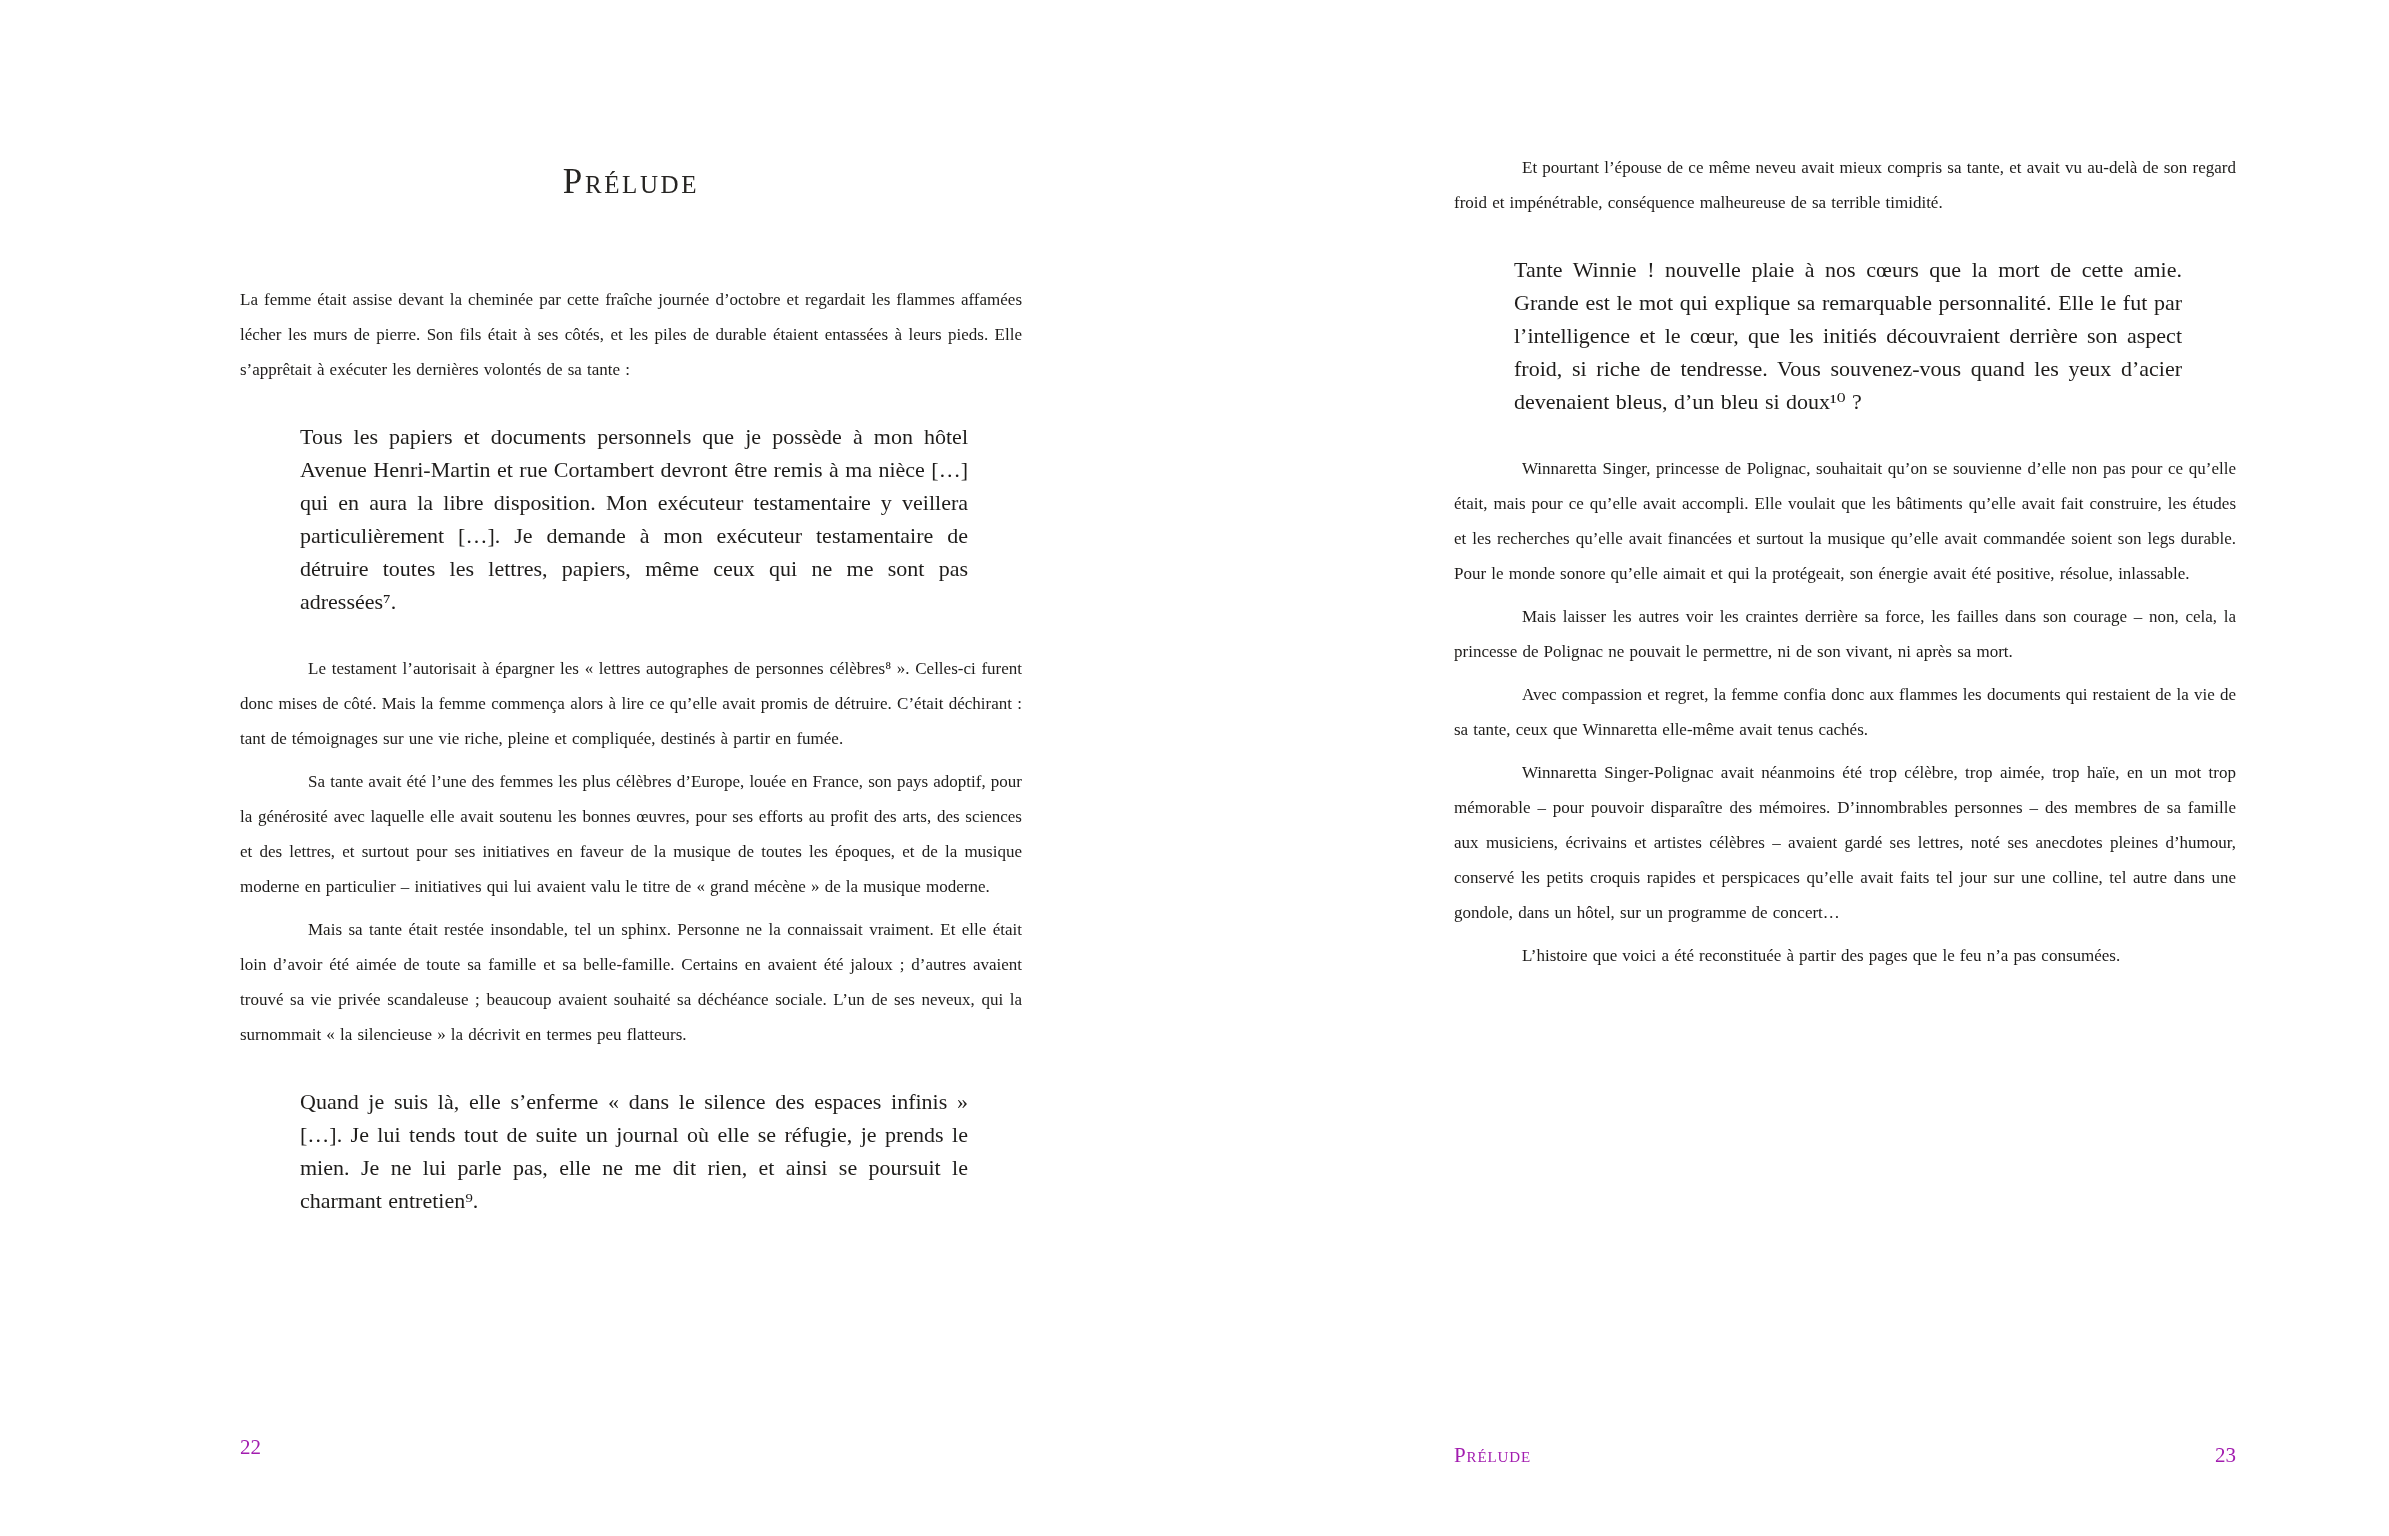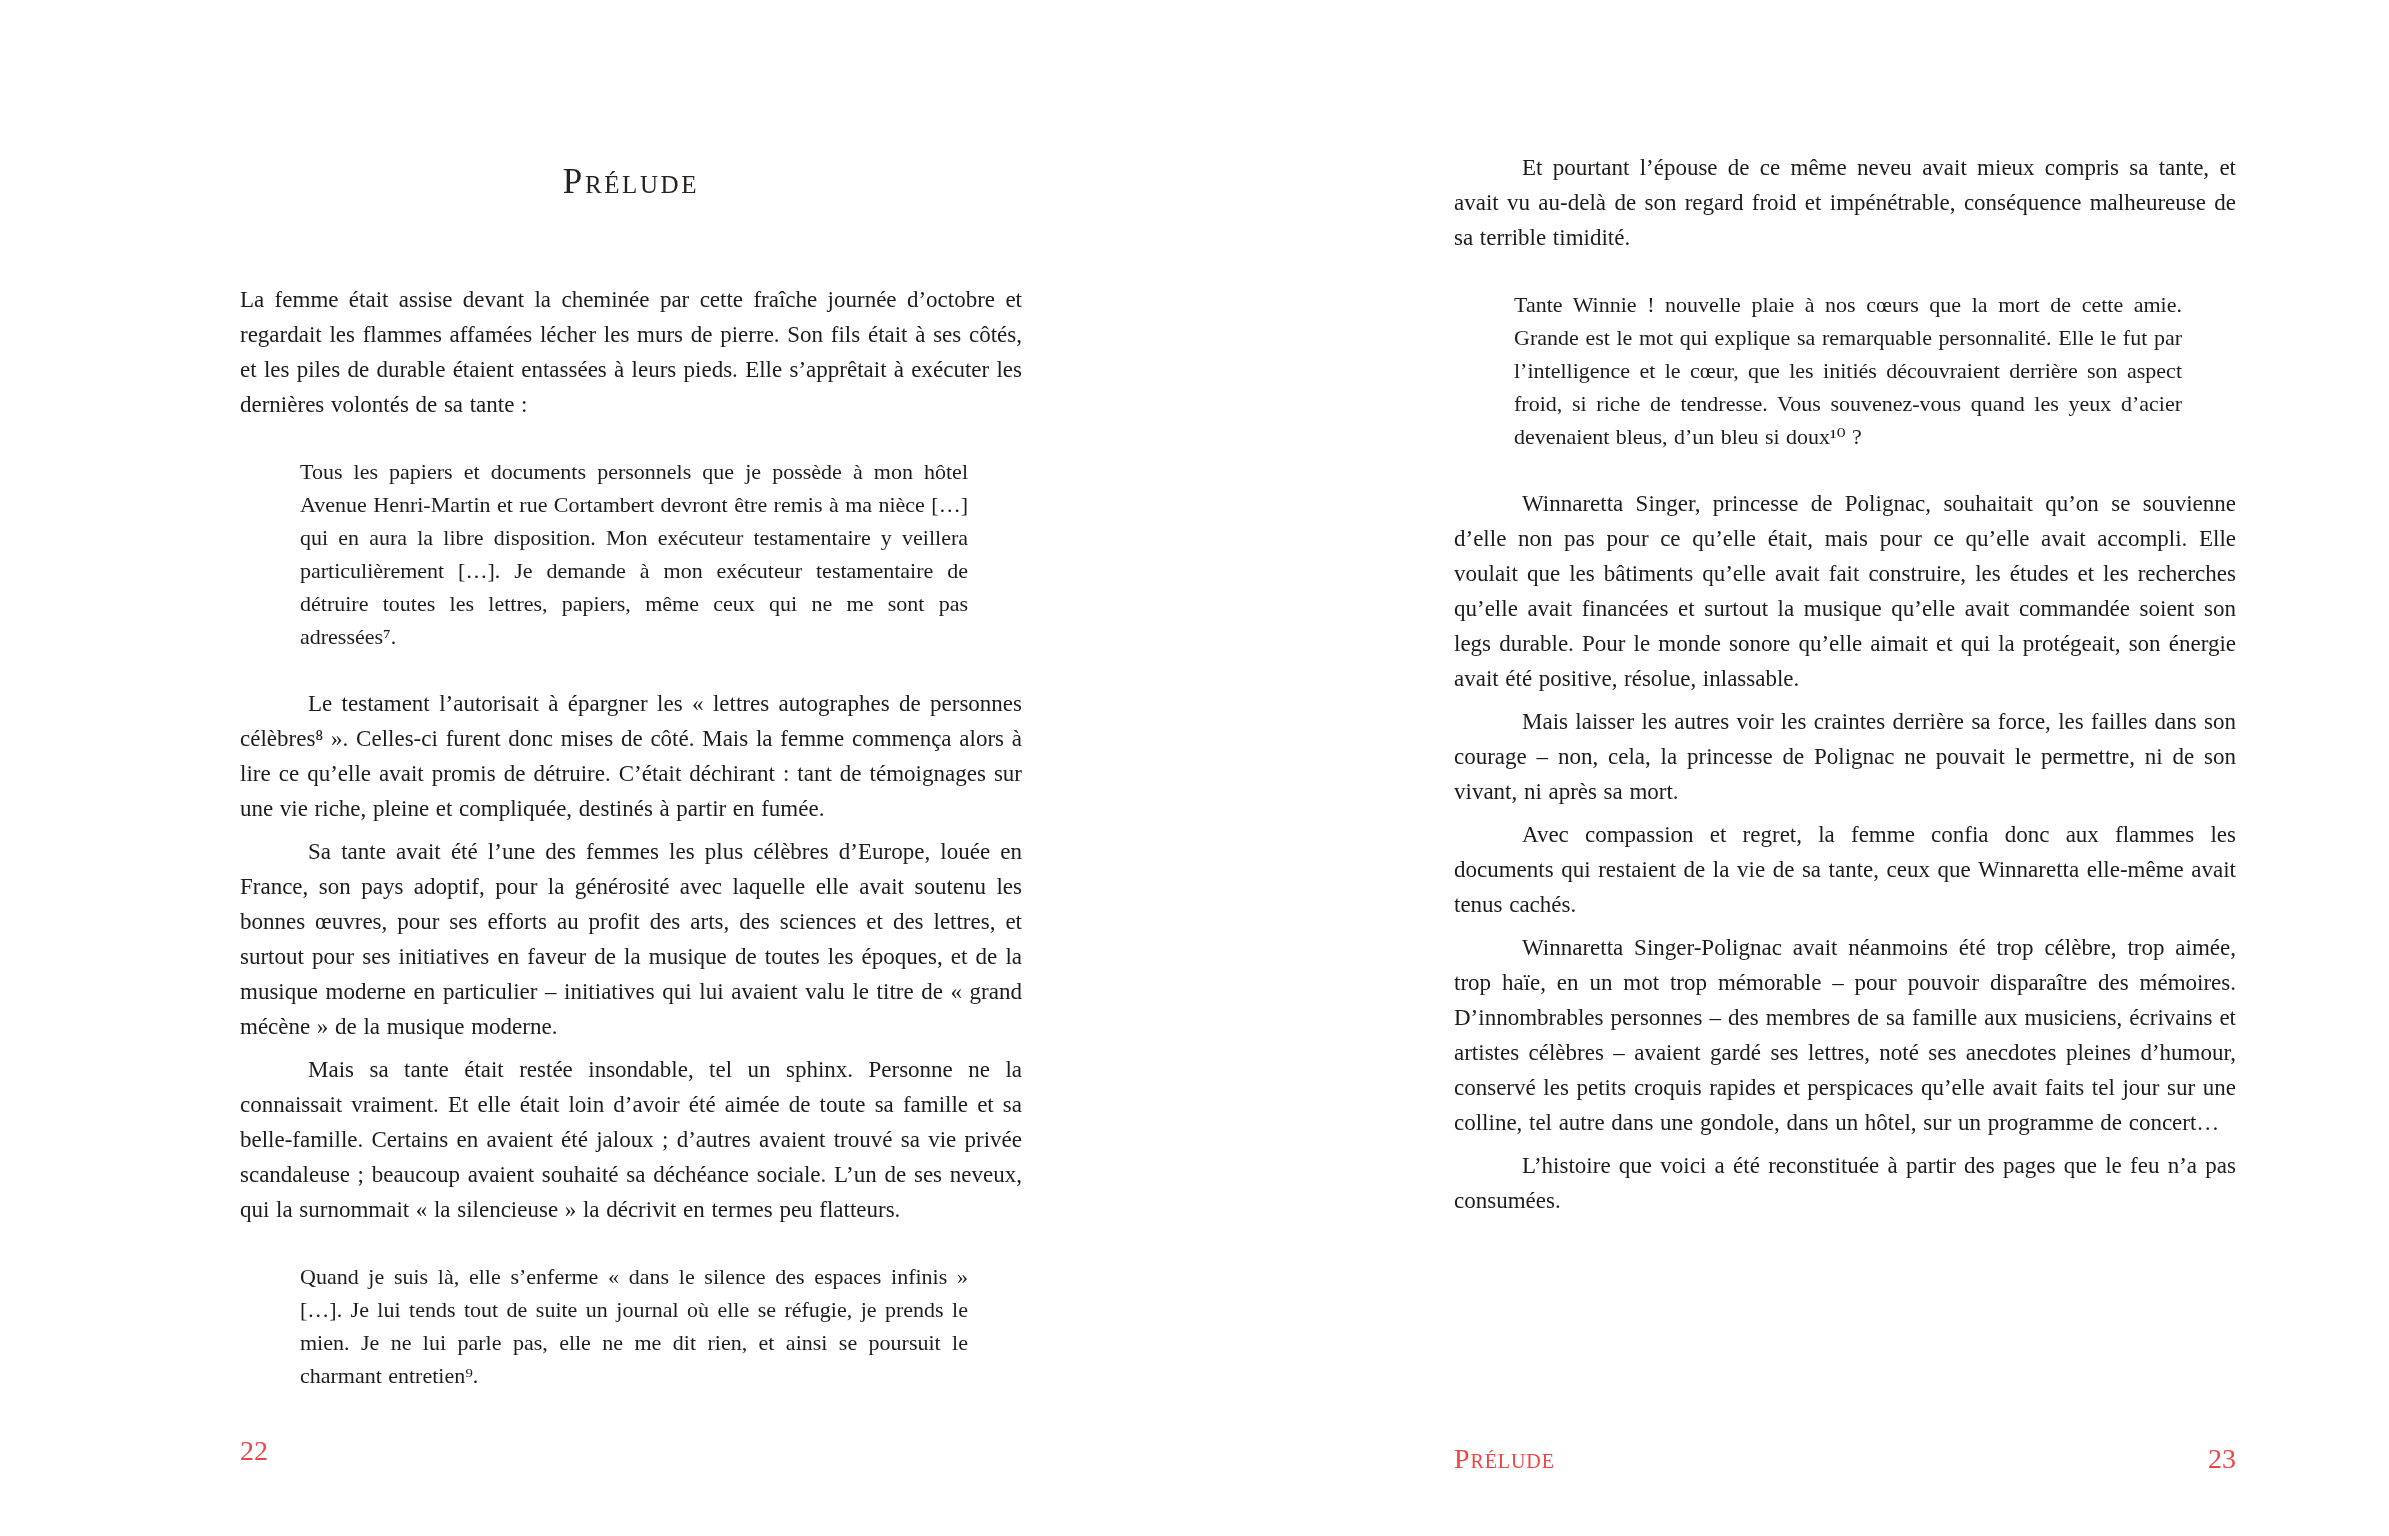--- a/index.html
+++ b/index.html
@@ -25,42 +25,42 @@
     font-variant: small-caps;
     font-weight: normal;
     font-size: 35px;
     letter-spacing: 2.6px;
     text-align: center;
     color: #262422;
     margin-bottom: 80px;
   }
 
   .para {
-    font-size: 23px;
+    font-size: 17px;
     line-height: 35px;
     text-align: justify;
     text-justify: inter-word;
     word-spacing: 0.9px;
   }
   .para.indent { text-indent: 68px; }
 
   .quote {
     font-size: 22px;
     line-height: 33px;
     text-align: justify;
     text-justify: inter-word;
     margin: 33px 62px 33px 68px;
     word-spacing: 0.9px;
   }
 
   .folio-row {
     position: absolute;
     top: 1411px;
-    font-size: 28px;
-    color: #ef4444;
+    font-size: 21px;
+    color: #a21caf;
     font-family: Liberation Serif, serif;
   }
   .folio-left {
     left: 208px;
     width: 798px;
   }
   .folio-right {
     left: 1422px;
     width: 798px;
     display: flex;

